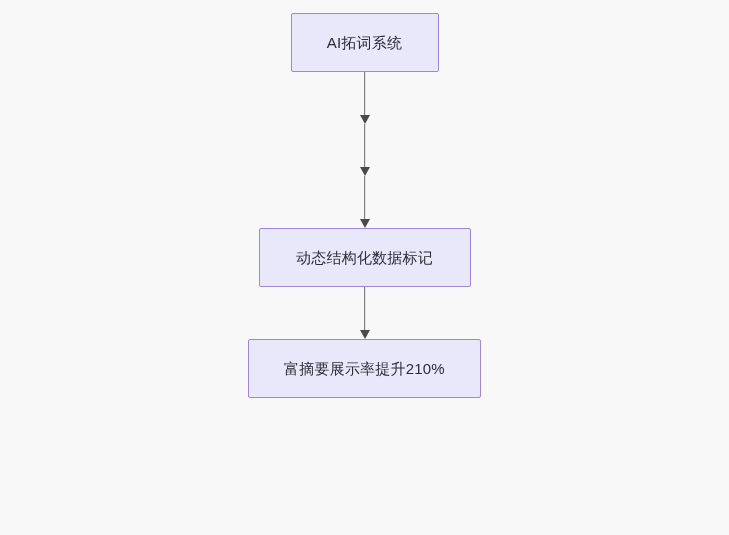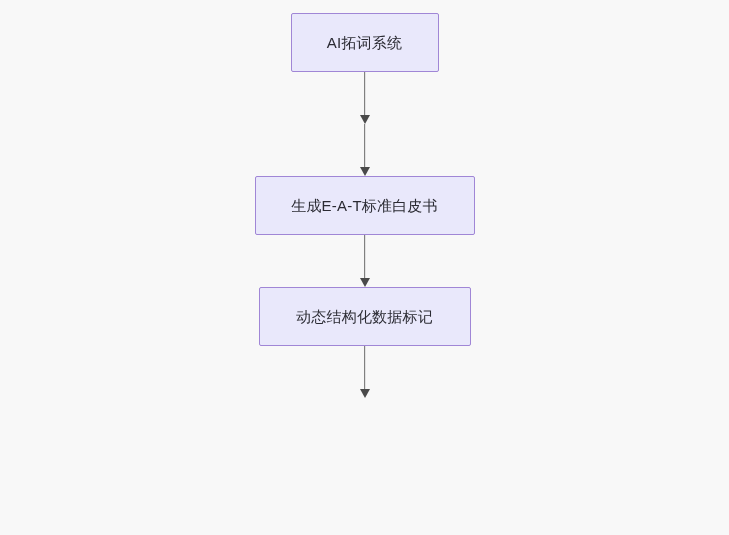--- a/index.html
+++ b/index.html
@@ -99,33 +99,33 @@
       <div class="line"></div>
       <div class="arrowhead"></div>
     </div>
 
 
     <div class="connector">
       <div class="line"></div>
       <div class="arrowhead"></div>
     </div>
 
-    <div class="node node-3">
-      <span class="node-label">生成E-A-T标准白皮书</span>
-    </div>
 
     <div class="connector">
       <div class="line"></div>
       <div class="arrowhead"></div>
     </div>
 
     <div class="node node-4">
       <span class="node-label">动态结构化数据标记</span>
     </div>
 
     <div class="connector">
       <div class="line"></div>
       <div class="arrowhead"></div>
     </div>
 
+    <div class="node node-5">
+      <span class="node-label">富摘要展示率提升210%</span>
+    </div>
 
   </div>
 </div>
 
 </body></html>

